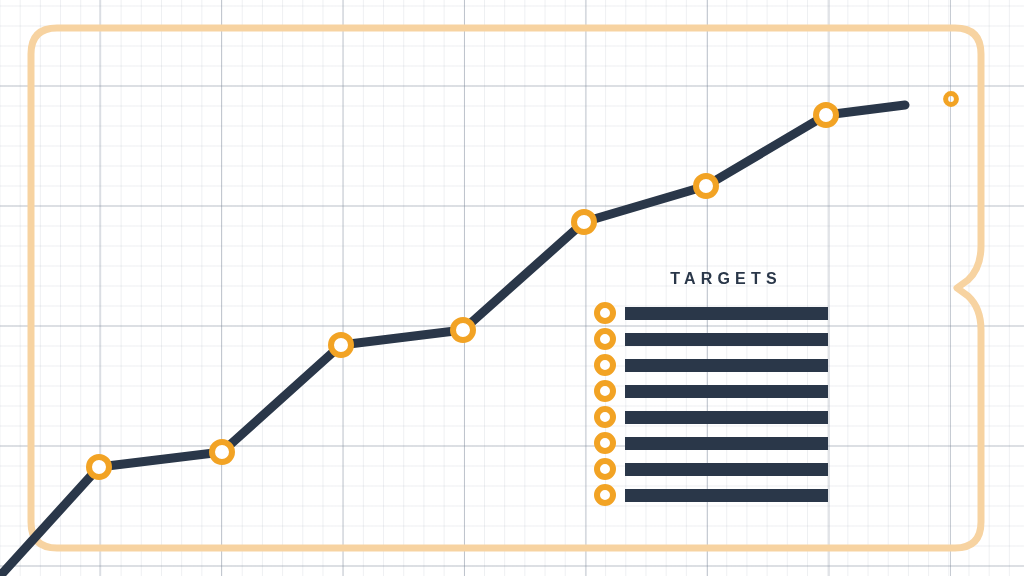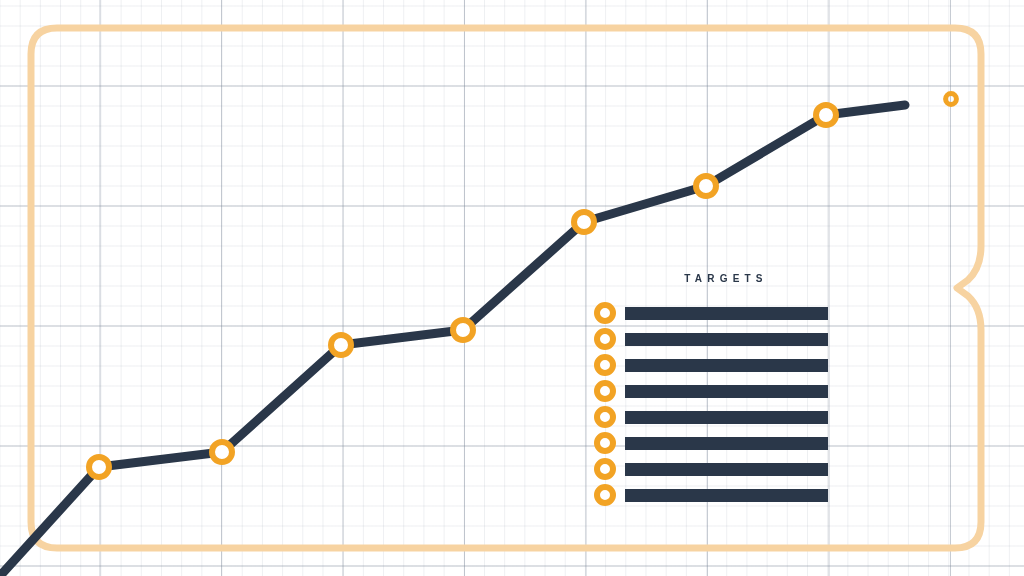--- a/index.html
+++ b/index.html
@@ -49,21 +49,21 @@
   }
 
   
   .targets {
     position: absolute;
     left: 594px;
     top: 272px;
     width: 234px;
   }
   .targets-title {
-    font-size: 10px;
+    font-size: 16px;
     font-weight: bold;
     letter-spacing: 5.2px;
     color: #2a3749;
     text-align: center;
     margin: 0 0 14px 30px;
     line-height: 14px;
     font-family: "Liberation Sans", sans-serif;
   }
   .target-row {
     display: flex;

